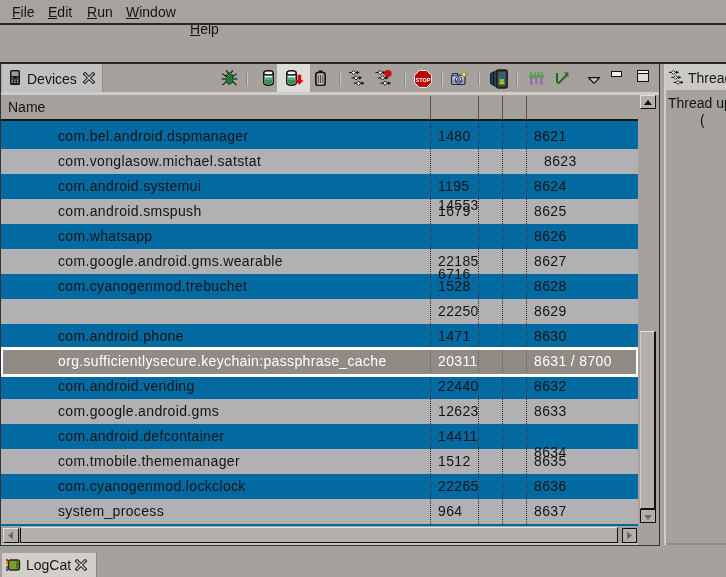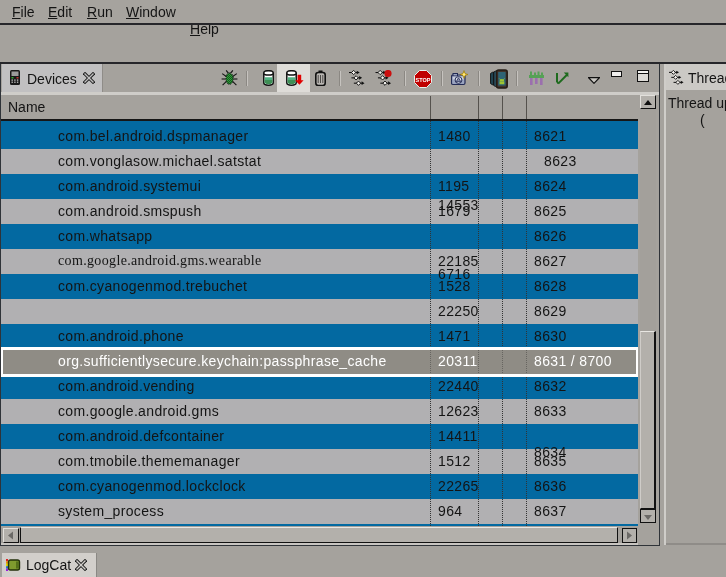--- a/index.html
+++ b/index.html
@@ -261,21 +261,21 @@
   <div class="abs" style="left:543px;top:32px;">8623</div>
   <div class="abs" style="left:57px;top:57px;">com.android.systemui</div>
   <div class="abs" style="left:437px;top:57px;">1195</div>
   <div class="abs" style="left:533px;top:57px;">8624</div>
   <div class="abs" style="left:57px;top:82px;">com.android.smspush</div>
   <div class="abs" style="left:437px;top:82px;">1679</div>
   <div class="abs" style="left:533px;top:82px;">8625</div>
   <div class="abs" style="left:57px;top:107px;">com.whatsapp</div>
   <div class="abs" style="left:437px;top:107px;margin-top:38px;">6716</div>
   <div class="abs" style="left:533px;top:107px;">8626</div>
-  <div class="abs" style="left:57px;top:132px;font-family:Liberation Serif, serif;">com.google.android.gms.wearable</div>
+  <div class="abs" style="left:57px;top:132px;">com.google.android.gms.wearable</div>
   <div class="abs" style="left:437px;top:132px;">22185</div>
   <div class="abs" style="left:533px;top:132px;">8627</div>
   <div class="abs" style="left:57px;top:157px;">com.cyanogenmod.trebuchet</div>
   <div class="abs" style="left:437px;top:157px;">1528</div>
   <div class="abs" style="left:533px;top:157px;">8628</div>
   <div class="abs" style="left:437px;top:182px;">22250</div>
   <div class="abs" style="left:533px;top:182px;">8629</div>
   <div class="abs" style="left:57px;top:207px;">com.android.phone</div>
   <div class="abs" style="left:437px;top:207px;">1471</div>
   <div class="abs" style="left:533px;top:207px;">8630</div>

